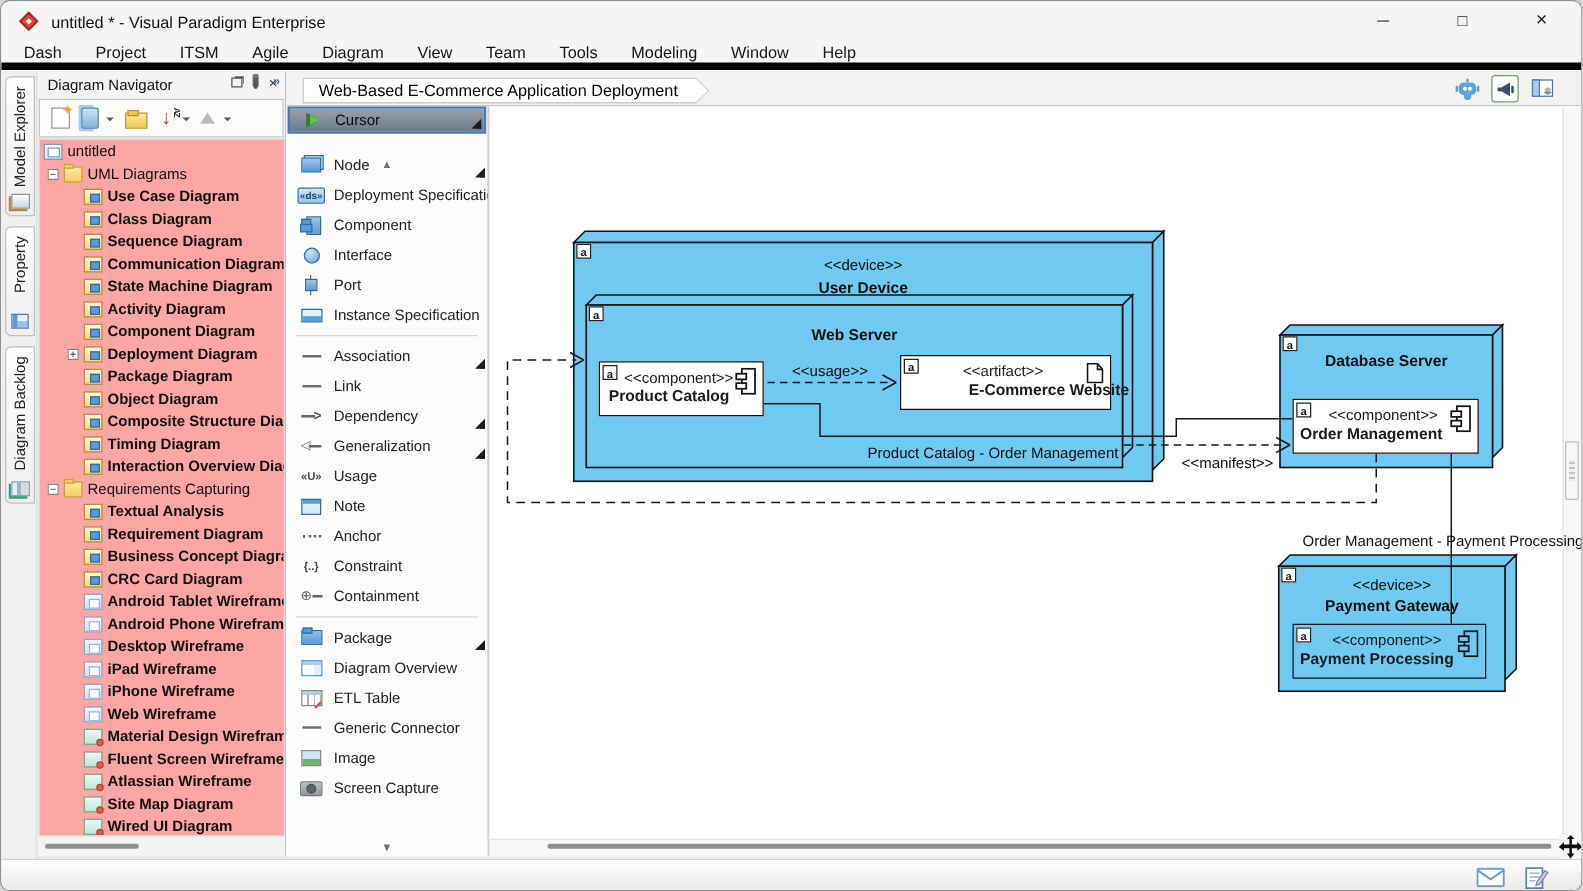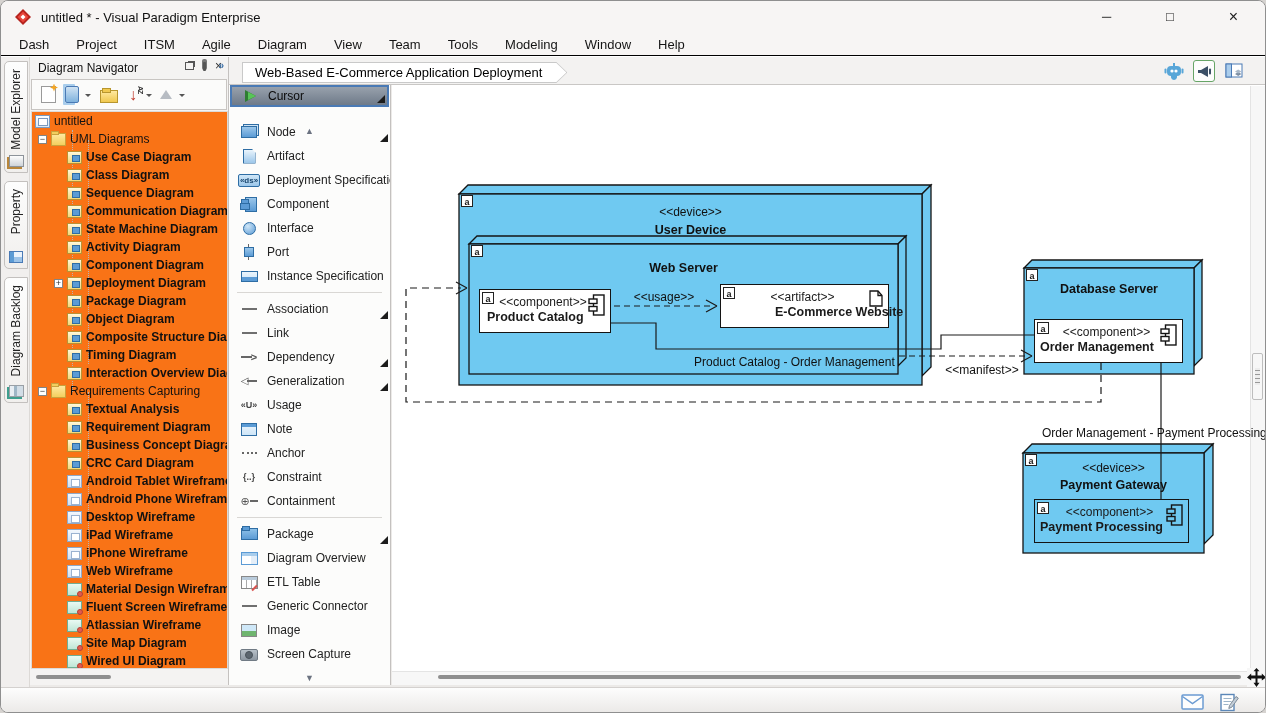--- a/index.html
+++ b/index.html
@@ -6,21 +6,21 @@
   *{box-sizing:border-box;}
   .win{position:relative;width:1266px;height:713px;background:#fff;border:1px solid #8f8f8f;
        border-radius:8px;overflow:hidden;font-family:"Liberation Sans","DejaVu Sans",sans-serif;color:#1a1a1a;}
   
   .titlebar{position:absolute;left:0;top:0;right:0;height:32px;background:#f7f5f4;padding-left:28px;}
   .applogo{position:absolute;left:14px;top:8px;width:16px;height:16px;}
   .wtitle{position:absolute;left:40px;top:9px;font-size:13px;color:#111;}
   .winbtns{position:absolute;right:0;top:0;width:190px;height:32px;display:flex;}
   .wbtn{flex:1;text-align:center;line-height:32px;font-size:13px;color:#222;cursor:default;}
   
-  .menubar{position:absolute;left:0;top:32px;right:0;height:23px;background:#f7f5f4;border-bottom:1px solid #000000;
+  .menubar{position:absolute;left:0;top:32px;right:0;height:23px;background:#f7f5f4;border-bottom:6px solid #000000;
            display:flex;gap:27px;padding-left:18px;align-items:center;font-size:13px;color:#151515;}
   .mitem{white-space:nowrap;}
   
   .bodybg{position:absolute;left:0;top:56px;right:0;height:630px;background:#eceae8;}
   
   .sidestrip{position:absolute;left:0;top:56px;width:29px;height:630px;background:#f1efee;border-right:1px solid #dcd9d6;}
   .stab{position:absolute;left:3px;width:24px;border:1px solid #c3c0be;border-radius:5px 0 0 5px;
         background:linear-gradient(#fdfdfd,#f1efed);display:flex;flex-direction:column;align-items:center;
         justify-content:space-between;padding:7px 0 5px;}
   .stab .vtxt{writing-mode:vertical-rl;transform:rotate(180deg);font-size:12px;color:#222;}
@@ -43,21 +43,21 @@
   .nti.struct::after{content:"";width:12px;height:15px;background:linear-gradient(#cfe2f3,#7fb2dd);border:1px solid #4a7ab5;border-radius:2px;box-shadow:-3px 3px 0 -1px #a8cdec,-3px -3px 0 -1px #a8cdec;}
   .nti.openf{margin-left:4px;}
   .nti.openf::before{content:"";position:absolute;left:5px;top:5px;width:7px;height:3px;background:#f0c84f;border:1px solid #b8962e;}
   .nti.openf::after{content:"";width:16px;height:11px;background:linear-gradient(#ffe9a0,#f0c84f);border:1px solid #b8962e;margin-top:3px;}
   .nti.sort::after{content:"↓";color:#c0392b;font-weight:bold;font-size:16px;line-height:16px;}
   .nti.sort::before{content:"AZ";position:absolute;right:1px;top:3px;font-size:7px;font-weight:bold;color:#333;writing-mode:vertical-rl;letter-spacing:-1px;}
   .nti.upnav::after{content:"";border:6px solid transparent;border-bottom:9px solid #b7bcc3;margin-top:-7px;}
   .caret{width:9px;height:24px;position:relative;}
   .caret::after{content:"";position:absolute;left:1px;top:11px;border:3.5px solid transparent;border-top-color:#555;}
   .npoverflow{position:absolute;right:2px;top:-20px;font-size:10px;color:#3a6ea5;font-weight:bold;}
-  .tree{position:absolute;left:1px;top:54px;width:197px;height:558px;background:#f97316;overflow:hidden;border:1px solid #dcdad7;}
+  .tree{position:absolute;left:1px;top:54px;width:197px;height:558px;background:#fca5a5;overflow:hidden;border:1px solid #dcdad7;}
   .tspine{position:absolute;border-left:1px dotted #b5b5b5;width:0;}
   .trow{height:18px;display:flex;align-items:center;padding-left:3px;white-space:nowrap;overflow:hidden;font-size:12px;color:#111;position:relative;}
   .trow.lvl1{padding-left:6px;}
   .trow.lvl2{padding-left:22px;}
   .trow.b .tlabel{font-weight:bold;}
   .handle{flex:0 0 9px;width:9px;height:9px;border:1px solid #848484;background:#fff;font-size:9px;line-height:7px;text-align:center;color:#333;margin-right:4px;}
   .handle:empty{visibility:hidden;}
   .ticon{flex:0 0 15px;width:15px;height:13px;margin-right:4px;position:relative;border:1px solid #b89135;background:linear-gradient(#fff8dc,#f5d876);}
   .ticon::after{content:"";position:absolute;right:1px;bottom:1px;width:6px;height:5px;background:#5b9bd5;border:1px solid #2e6da4;}
   .ticon.project{border-color:#7a9ac0;background:linear-gradient(#fdfeff,#dbe8f5);}
@@ -456,24 +456,20 @@
       <div class="pscroll">
         <span class="pic"></span>
         <span class="plabel">▲</span>
       </div>
 
       <div class="prow sub">
         <span class="pic node"></span>
         <span class="plabel">Node</span>
       </div>
 
-      <div class="prow">
-        <span class="pic artifact"></span>
-        <span class="plabel">Artifact</span>
-      </div>
 
       <div class="prow">
         <span class="pic dspec"></span>
         <span class="plabel">Deployment Specification</span>
       </div>
 
       <div class="prow">
         <span class="pic component"></span>
         <span class="plabel">Component</span>
       </div>

